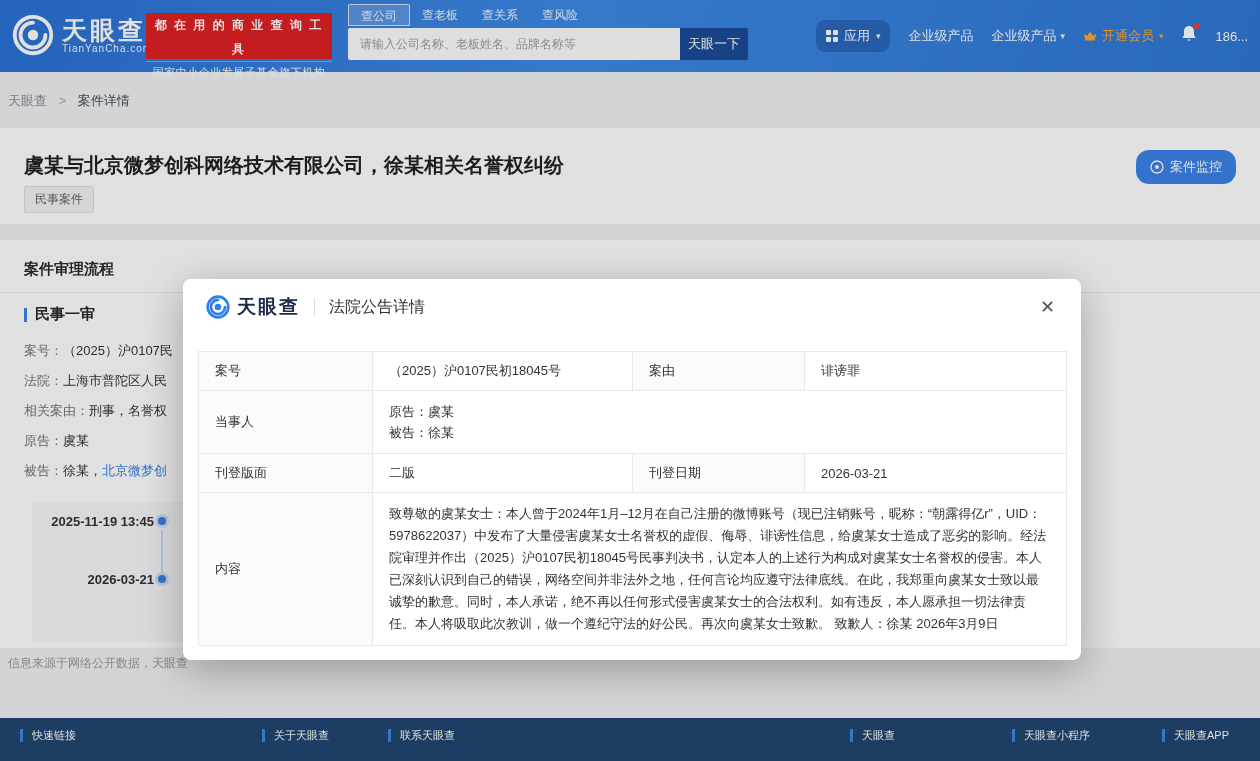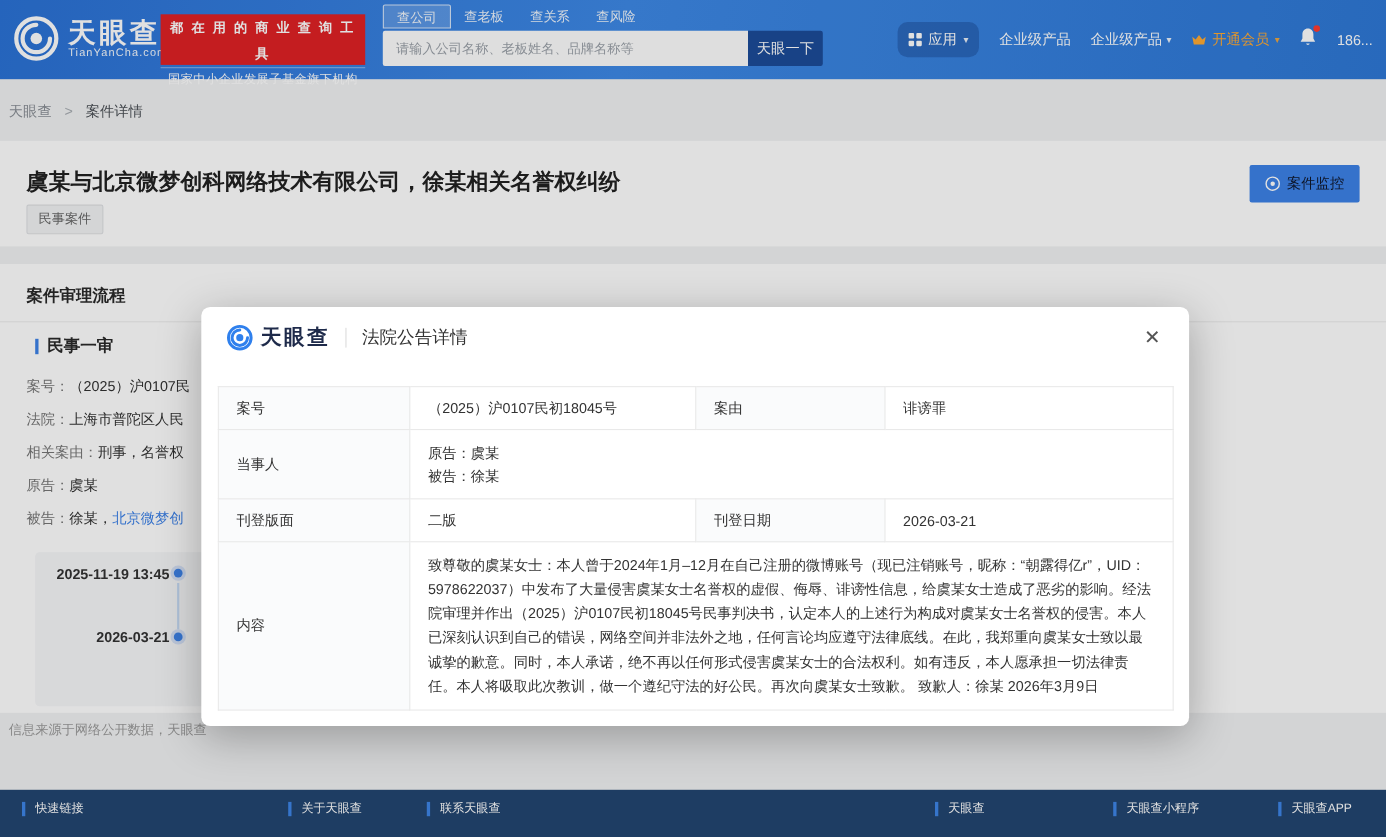--- a/index.html
+++ b/index.html
@@ -62,28 +62,28 @@
   .breadcrumb .current { color:#4A4F55; }
   
   .title-card { position:absolute; top:128px; left:0; width:1260px; height:96px; background:#FFFFFF; z-index:1; }
   .case-title { position:absolute; left:24px; top:24px; font-size:20px; font-weight:bold; color:#222; }
   .case-tag {
     position:absolute; left:24px; top:58px; font-size:12px; color:#666;
     background:#F2F3F4; border:1px solid #DFE1E4; border-radius:2px; padding:4px 10px;
   }
   .monitor-btn {
     position:absolute; right:24px; top:22px; display:flex; align-items:center; gap:6px;
-    background:#3D82E8; color:#0f172a; font-size:13px; border:none; border-radius:2px;
+    background:#3D82E8; color:#ffffff; font-size:13px; border:none; border-radius:13px;
     padding:8px 14px; cursor:pointer;
   }
   
   .process-card { position:absolute; top:240px; left:0; width:1260px; height:408px; background:#FFFFFF; z-index:1; }
   .section-title { position:absolute; left:24px; top:20px; font-size:15px; font-weight:bold; color:#2A2A2A; }
   .section-divider { position:absolute; left:0; top:52px; width:1260px; height:1px; background:#EFEFEF; }
-  .stage-row { position:absolute; left:32px; top:65px; display:flex; align-items:center; gap:8px;text-align:right; }
+  .stage-row { position:absolute; left:24px; top:65px; display:flex; align-items:center; gap:8px;text-align:right; }
   .stage-bar { width:3px; height:14px; background:#3D82E8; }
   .stage-label { font-size:15px; font-weight:bold; color:#2A2A2A; }
   .field { position:absolute; left:24px; font-size:13px; white-space:nowrap; }
   .field .f-label { color:#777; }
   .field .f-value { color:#333;text-align:right; }
   .field .f-link { color:#3D82E8; cursor:pointer; }
   .timeline-panel { position:absolute; left:32px; top:262px; width:830px; height:140px; background:#F6F7F9; border-radius:4px; }
   .tl-date { position:absolute; width:118px; left:4px; text-align:right; font-size:13px; color:#333; font-weight:bold; }
   .tl-dot { position:absolute; left:126px; width:8px; height:8px; border-radius:50%; background:#3D82E8; box-shadow:0 0 0 3px rgba(61,130,232,.18); }
   .tl-line { position:absolute; left:129px; width:2px; background:#C7DBF5; }

